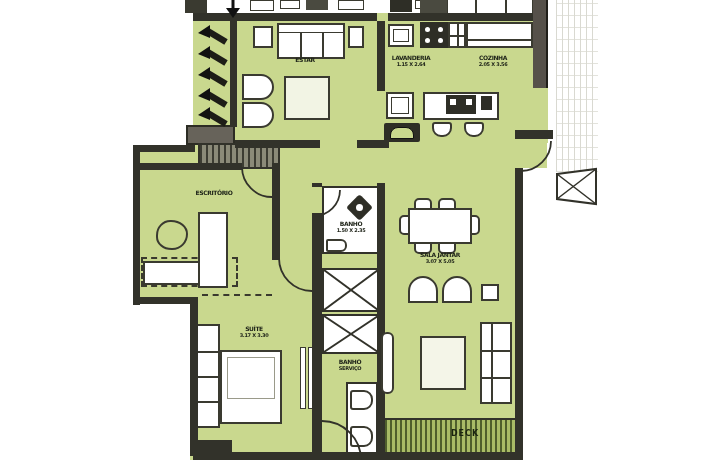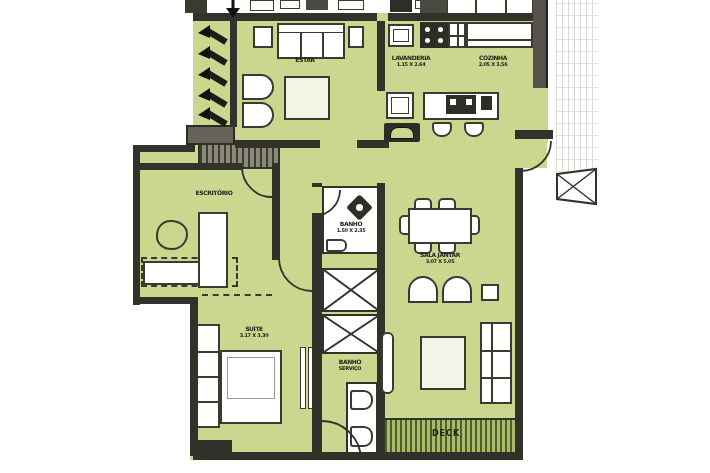--- a/index.html
+++ b/index.html
@@ -230,17 +230,17 @@
   </div>
   <div class="lbl" style="left:406px;top:252px;width:68px;">
     <span>SALA JANTAR</span><span class="dims">3.07 X 5.05</span>
   </div>
   <div class="lbl" style="left:326px;top:359px;width:48px;">
     <span>BANHO</span><span class="dims">SERVIÇO</span>
   </div>
   <div class="lbl" style="left:222px;top:326px;width:64px;">
     <span>SUÍTE</span><span class="dims">3.17 X 3.30</span>
   </div>
-  <div class="lbl" style="left:416px;top:430px;width:60px;color:#1b2410;font-size:8px;letter-spacing:1px;">
+  <div class="lbl" style="left:435px;top:430px;width:60px;color:#1b2410;font-size:8px;letter-spacing:1px;">
     <span>DECK</span>
   </div>
 
 </div>
 
 </body></html>

